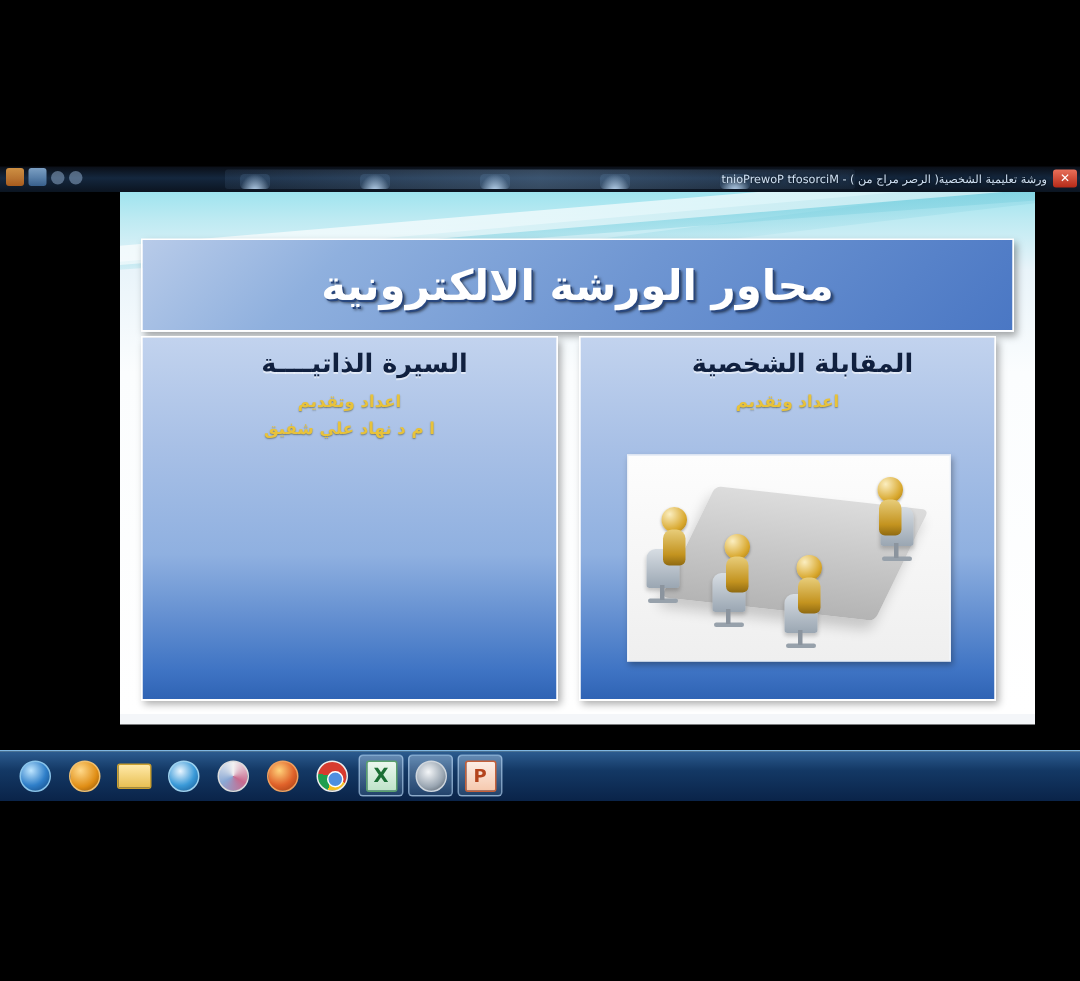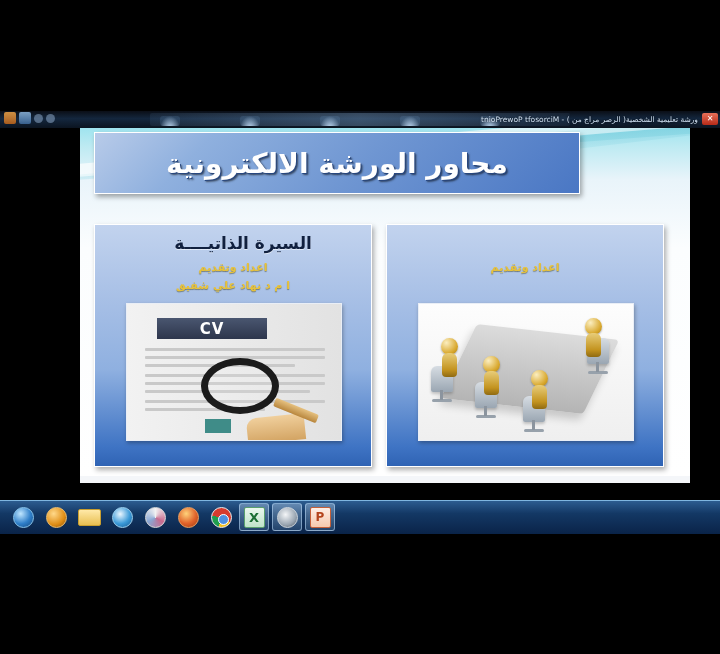--- a/index.html
+++ b/index.html
@@ -74,21 +74,21 @@
   }
   .swoosh-c {
     position: absolute; right: -10px; top: 2px; width: 330px; height: 34px;
     background: linear-gradient(to bottom, rgba(140,214,228,.75), rgba(210,240,246,.15));
     transform: rotate(-3.2deg);
     clip-path: polygon(0% 70%, 100% 0%, 100% 40%, 0% 100%);
   }
 
   
   .title-box {
-    position: absolute; left: 14px; top: 4px; width: 486px; height: 62px;
+    position: absolute; left: 14px; top: 31px; width: 582px; height: 62px;
     background: linear-gradient(135deg, #b8cbe9 0%, #8fb0de 22%, #6f96d2 55%, #4a77c4 100%);
     border: 1px solid #ffffff;
     box-shadow: 2px 3px 5px rgba(0,0,0,.35);
   }
   .title-text {
     position: absolute; inset: 0;
     display: flex; align-items: center; justify-content: center;
     direction: rtl;
     font-size: 28px; font-weight: bold; color: #ffffff; letter-spacing: 0px;
     text-shadow: 1px 1px 0 #28477f, 2px 2px 2px rgba(0,0,0,.55);
@@ -301,42 +301,24 @@
 
         <div class="title-box">
           <div class="title-text">محاور الورشة الالكترونية</div>
         </div>
 
         <div class="panel right">
           <div class="p-head">السيرة الذاتيــــة</div>
           <div class="p-sub1">اعداد وتقديم</div>
           <div class="p-sub2">ا م د نهاد علي شفيق</div>
 
-          <div class="p-img">
-            <div class="cv-doc">
-              <div class="cv-banner">
-                <span>CV</span>
-              </div>
-              <div class="cv-line" style="top:44px;width:180px"></div>
-              <div class="cv-line" style="top:52px;width:180px"></div>
-              <div class="cv-line" style="top:60px;width:150px"></div>
-              <div class="cv-line" style="top:70px;width:180px"></div>
-              <div class="cv-line" style="top:78px;width:180px"></div>
-              <div class="cv-line" style="top:86px;width:165px"></div>
-              <div class="cv-line" style="top:96px;width:180px"></div>
-              <div class="cv-line" style="top:104px;width:120px"></div>
-              <div class="cv-teal"></div>
-              <div class="cv-hand"></div>
-              <div class="cv-handle"></div>
-              <div class="cv-glass"></div>
-            </div>
-          </div>
         </div>
 
         <div class="panel left">
+          <div class="p-head">المقابلة الشخصية</div>
           <div class="p-sub1">اعداد وتقديم</div>
 
           <div class="p-img">
             <div class="mt">
               <div class="mt-table"></div>
 
               <div class="chair" style="left:12px;top:62px"></div>
               <div class="fig" style="left:22px;top:34px">
                 <div class="head"></div>
                   <div class="body"></div>

